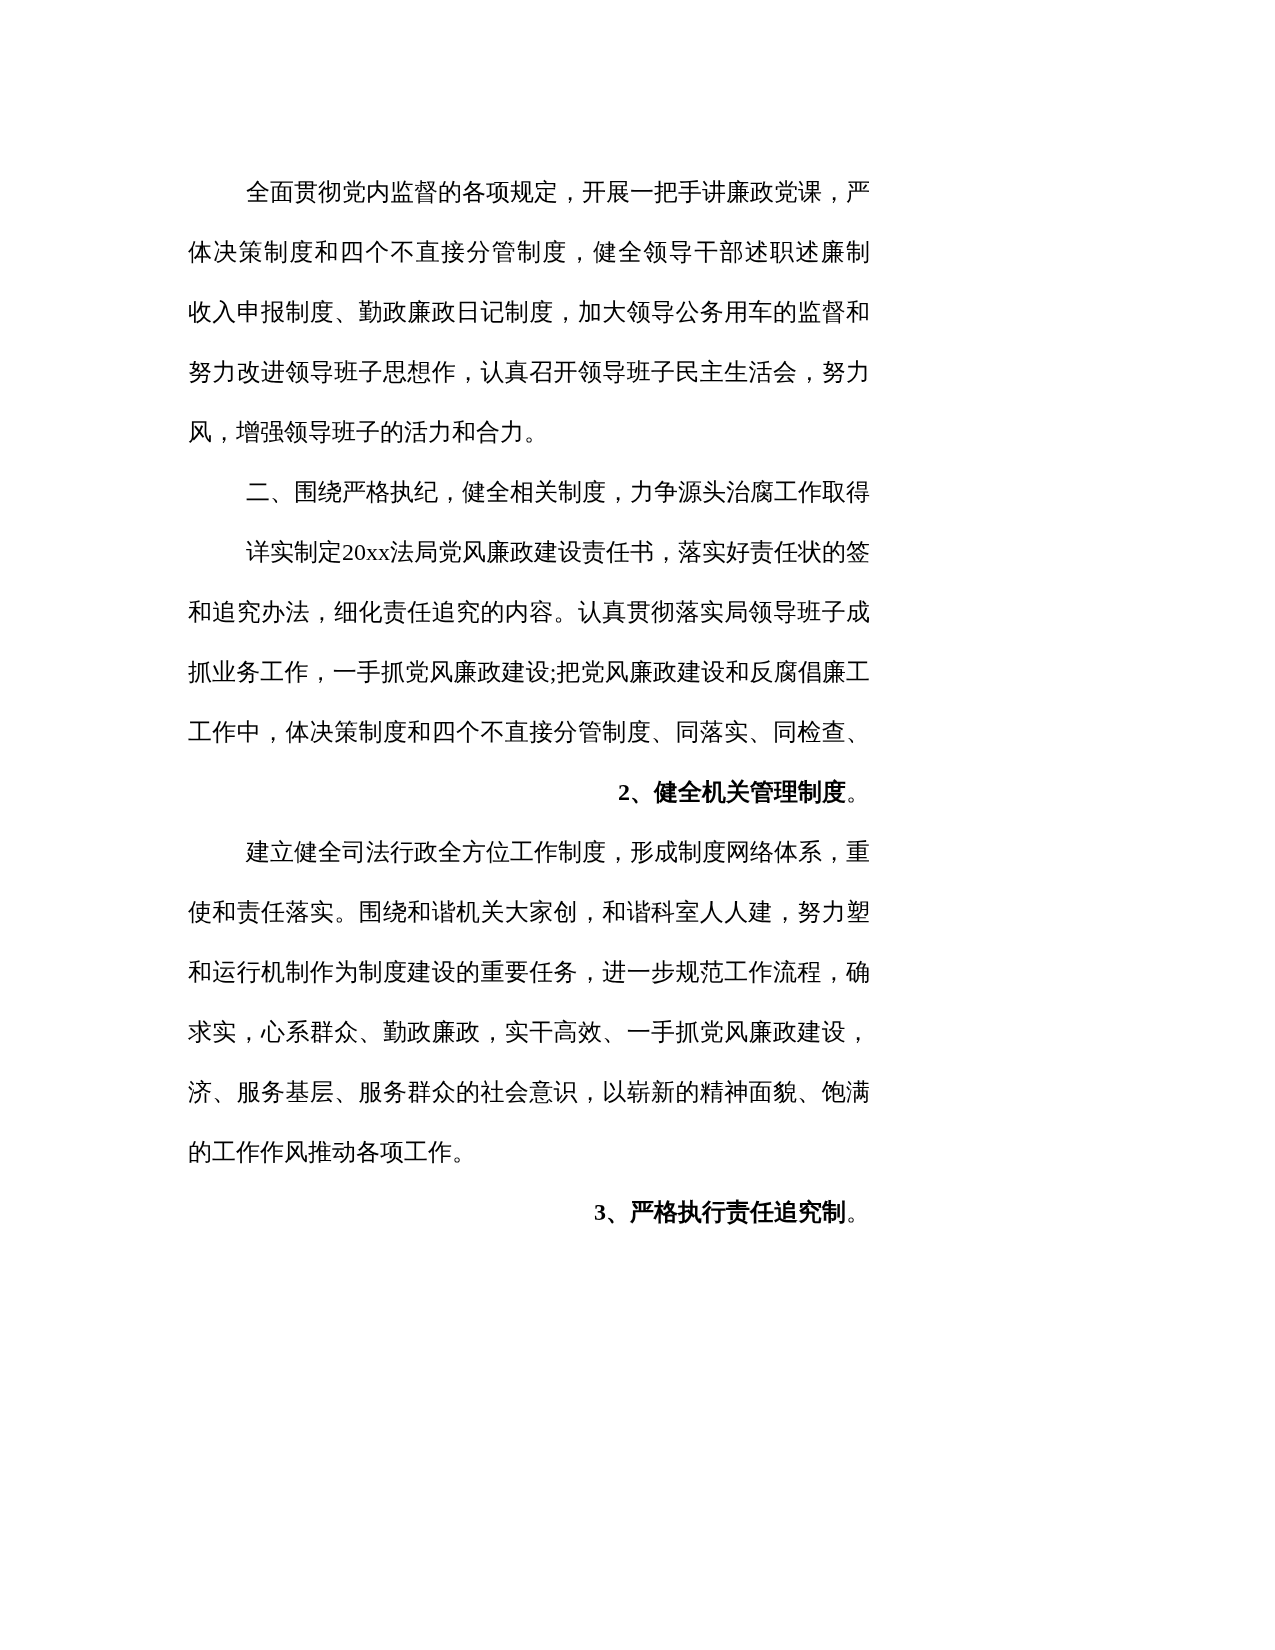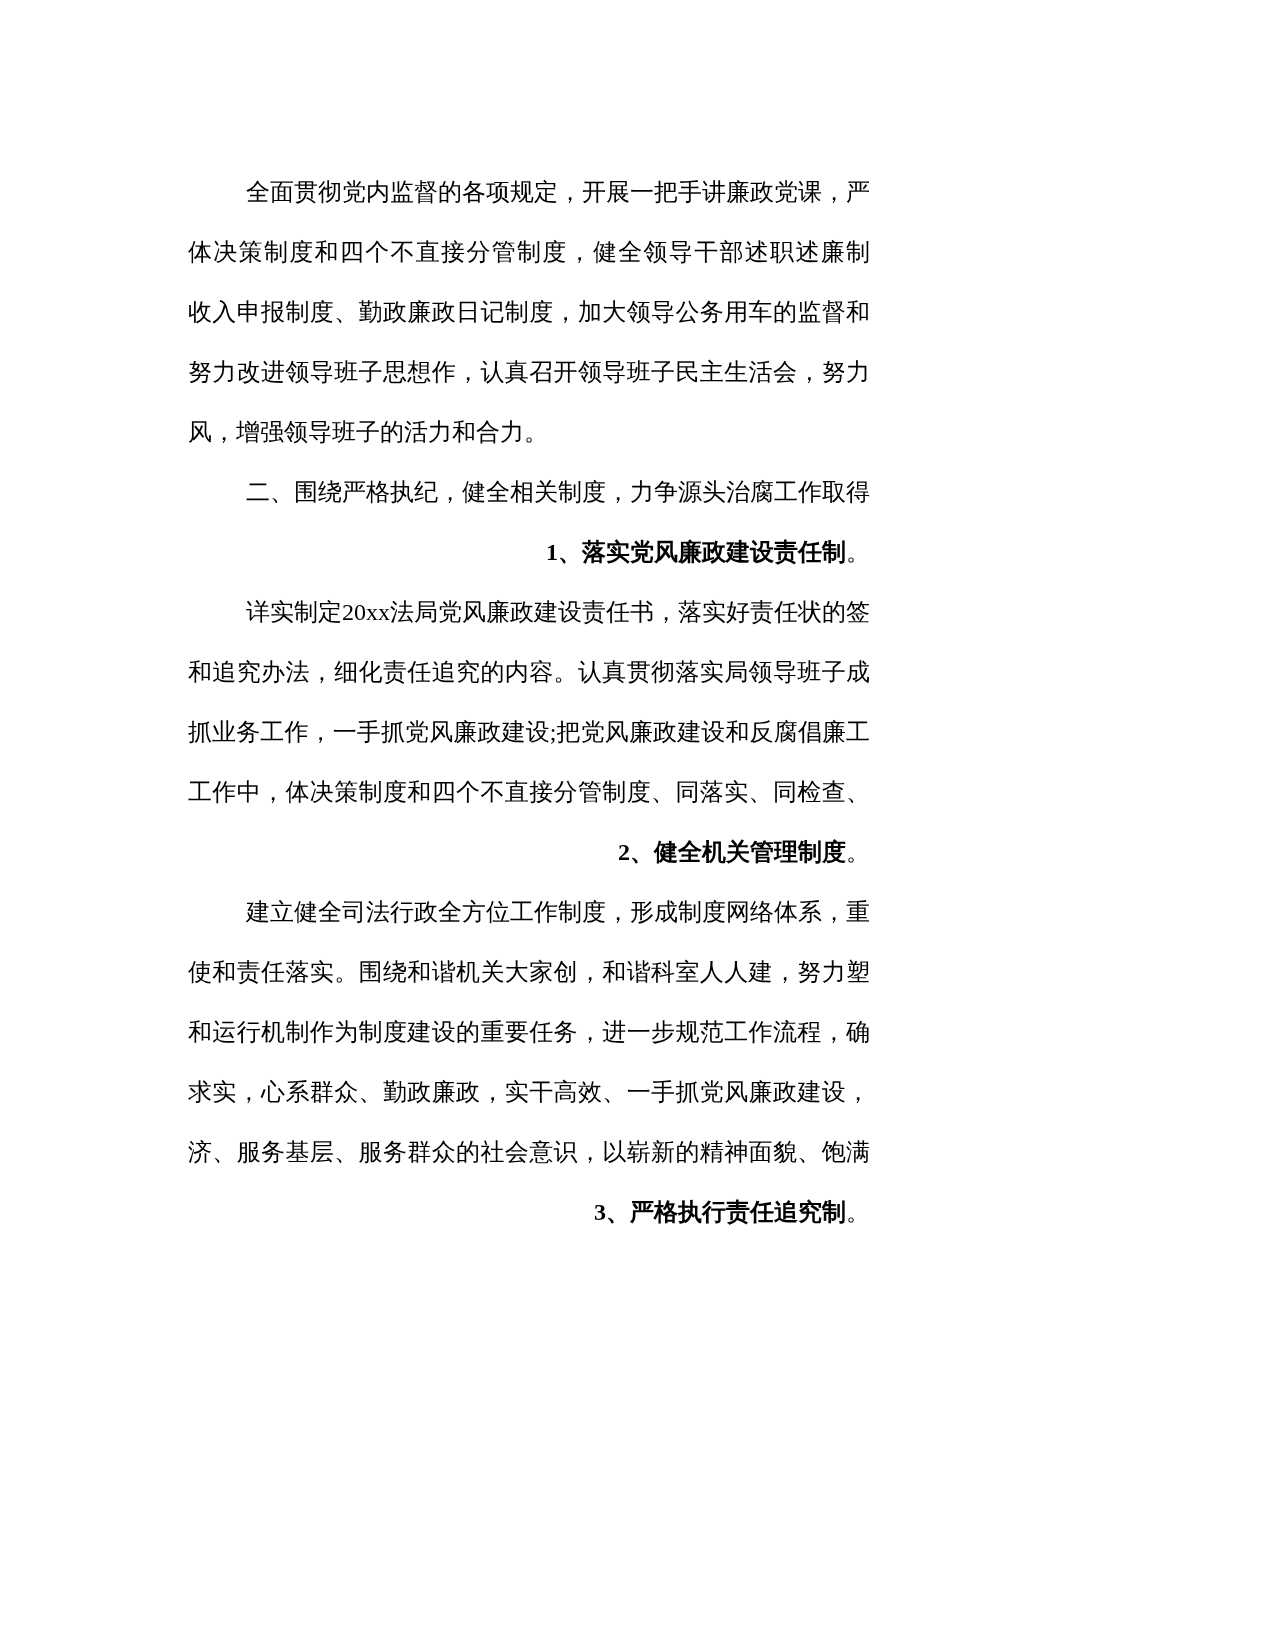--- a/index.html
+++ b/index.html
@@ -38,29 +38,29 @@
 <body>
 
 <div class="doc">
   <div class="line ind full">全面贯彻党内监督的各项规定，开展一把手讲廉政党课，严格落实三重一大集</div>
   <div class="line full">体决策制度和四个不直接分管制度，健全领导干部述职述廉制度、重大事项报告和</div>
   <div class="line full">收入申报制度、勤政廉政日记制度，加大领导公务用车的监督和三公一金的治理，</div>
   <div class="line full">努力改进领导班子思想作，认真召开领导班子民主生活会，努力改进领导班子思想作</div>
   <div class="line">风，增强领导班子的活力和合力。</div>
   <div class="line ind">二、围绕严格执纪，健全相关制度，力争源头治腐工作取得实效</div>
 
-  <div class="line ind heading"><span class="b">1、落实党风廉政建设责任制</span><span>。</span></div>
 
   <div class="line ind full">详实制定20xx法局党风廉政建设责任书，落实好责任状的签订和责任分解。继</div>
   <div class="line full">和追究办法，细化责任追究的内容。认真贯彻落实局领导班子成员一岗双责，一手</div>
   <div class="line full">抓业务工作，一手抓党风廉政建设;把党风廉政建设和反腐倡廉工作融入司法行政</div>
   <div class="line full">工作中，体决策制度和四个不直接分管制度、同落实、同检查、同考核，以优良的党</div>
 
   <div class="line ind heading"><span class="b">2、健全机关管理制度</span><span>。</span></div>
 
   <div class="line ind full">建立健全司法行政全方位工作制度，形成制度网络体系，重点把健全权力结构</div>
   <div class="line full">使和责任落实。围绕和谐机关大家创，和谐科室人人建，努力塑造勤奋好学、团结</div>
   <div class="line full">和运行机制作为制度建设的重要任务，进一步规范工作流程，确保各项权力正确行</div>
   <div class="line full">求实，心系群众、勤政廉政，实干高效、一手抓党风廉政建设，进一步强化服务经</div>
   <div class="line full">济、服务基层、服务群众的社会意识，以崭新的精神面貌、饱满的工作热情、良好</div>
+  <div class="line">的工作作风推动各项工作。</div>
 
   <div class="line ind heading"><span class="b">3、严格执行责任追究制</span><span>。</span></div>
 </div>
 
 </body></html>

